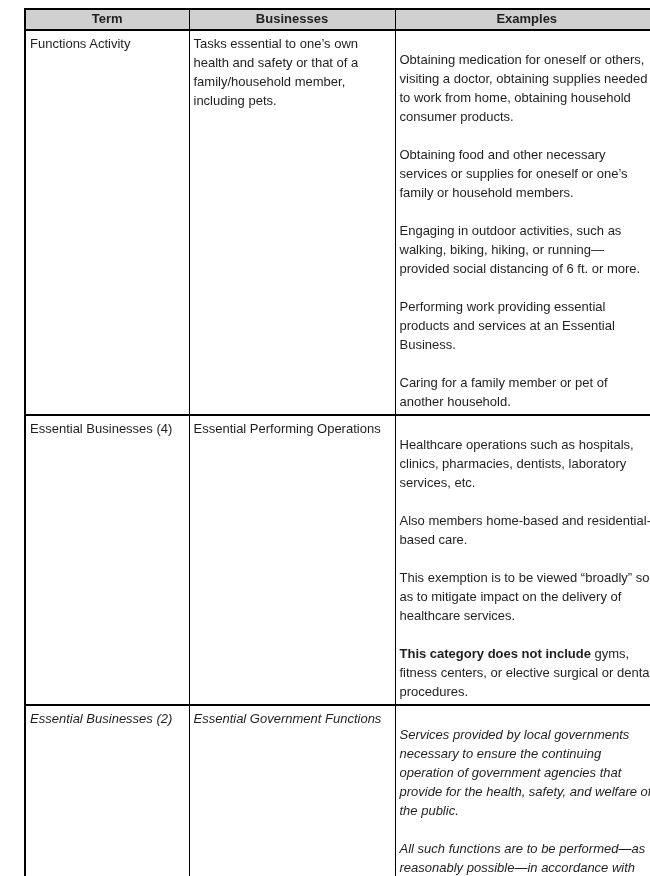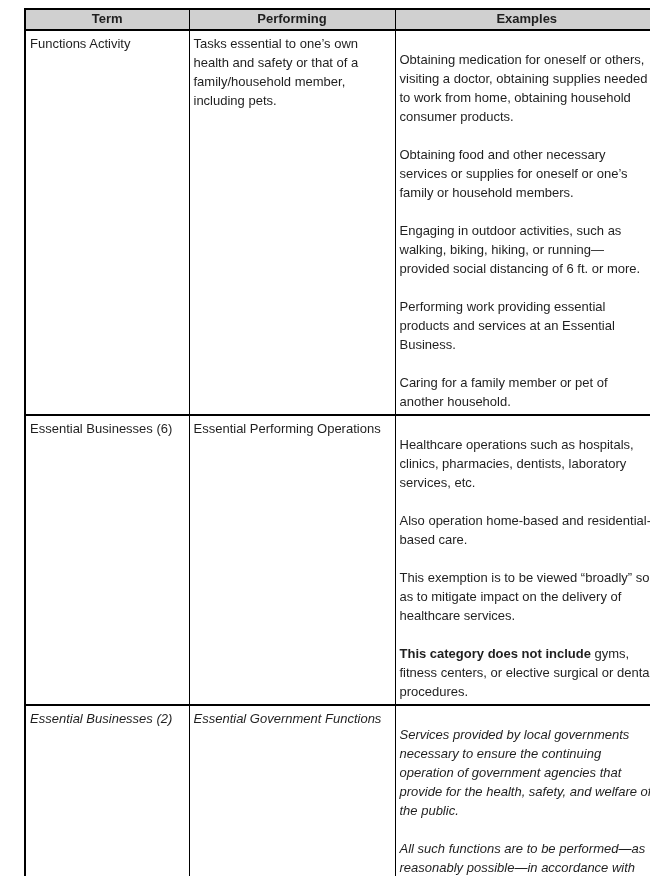--- a/index.html
+++ b/index.html
@@ -64,42 +64,42 @@
 <div class="page">
   <table class="doc-table">
     <colgroup>
       <col class="col-term">
       <col class="col-def">
       <col class="col-ex">
     </colgroup>
     <thead>
       <tr>
         <th>Term</th>
-        <th>Performing</th>
+        <th>Businesses</th>
         <th>Examples</th>
       </tr>
     </thead>
     <tbody>
       <tr class="row-1">
         <td>Functions Activity</td>
         <td>Tasks essential to one’s own health and safety or that of a family/household member, including pets.</td>
         <td>
             <p><span>Obtaining medication for oneself or others, visiting a doctor, obtaining supplies needed to work from home, obtaining household consumer products.</span></p>
             <p><span>Obtaining food and other necessary services or supplies for oneself or one’s family or household members.</span></p>
             <p><span>Engaging in outdoor activities, such as walking, biking, hiking, or running—provided social distancing of 6 ft. or more.</span></p>
             <p><span>Performing work providing essential products and services at an Essential Business.</span></p>
             <p><span>Caring for a family member or pet of another household.</span></p>
           </td>
       </tr>
       <tr class="row-2">
-        <td>Essential Businesses (6)</td>
+        <td>Essential Businesses (4)</td>
         <td>Essential Performing Operations</td>
         <td>
             <p><span>Healthcare operations such as hospitals, clinics, pharmacies, dentists, laboratory services, etc.</span></p>
-            <p><span>Also operation home-based and residential-based care.</span></p>
+            <p><span>Also members home-based and residential-based care.</span></p>
             <p><span>This exemption is to be viewed “broadly” so as to mitigate impact on the delivery of healthcare services.</span></p>
             <p><b>This category does not include</b><span> gyms, fitness centers, or elective surgical or dental procedures.</span></p>
           </td>
       </tr>
       <tr class="row-3">
         <td>Essential Businesses (2)</td>
         <td>Essential Government Functions</td>
         <td>
             <p><span>Services provided by local governments necessary to ensure the continuing operation of government agencies that provide for the health, safety, and welfare of the public.</span></p>
             <p><span>All such functions are to be performed—as reasonably possible—in accordance with social distancing requirements.</span></p>

